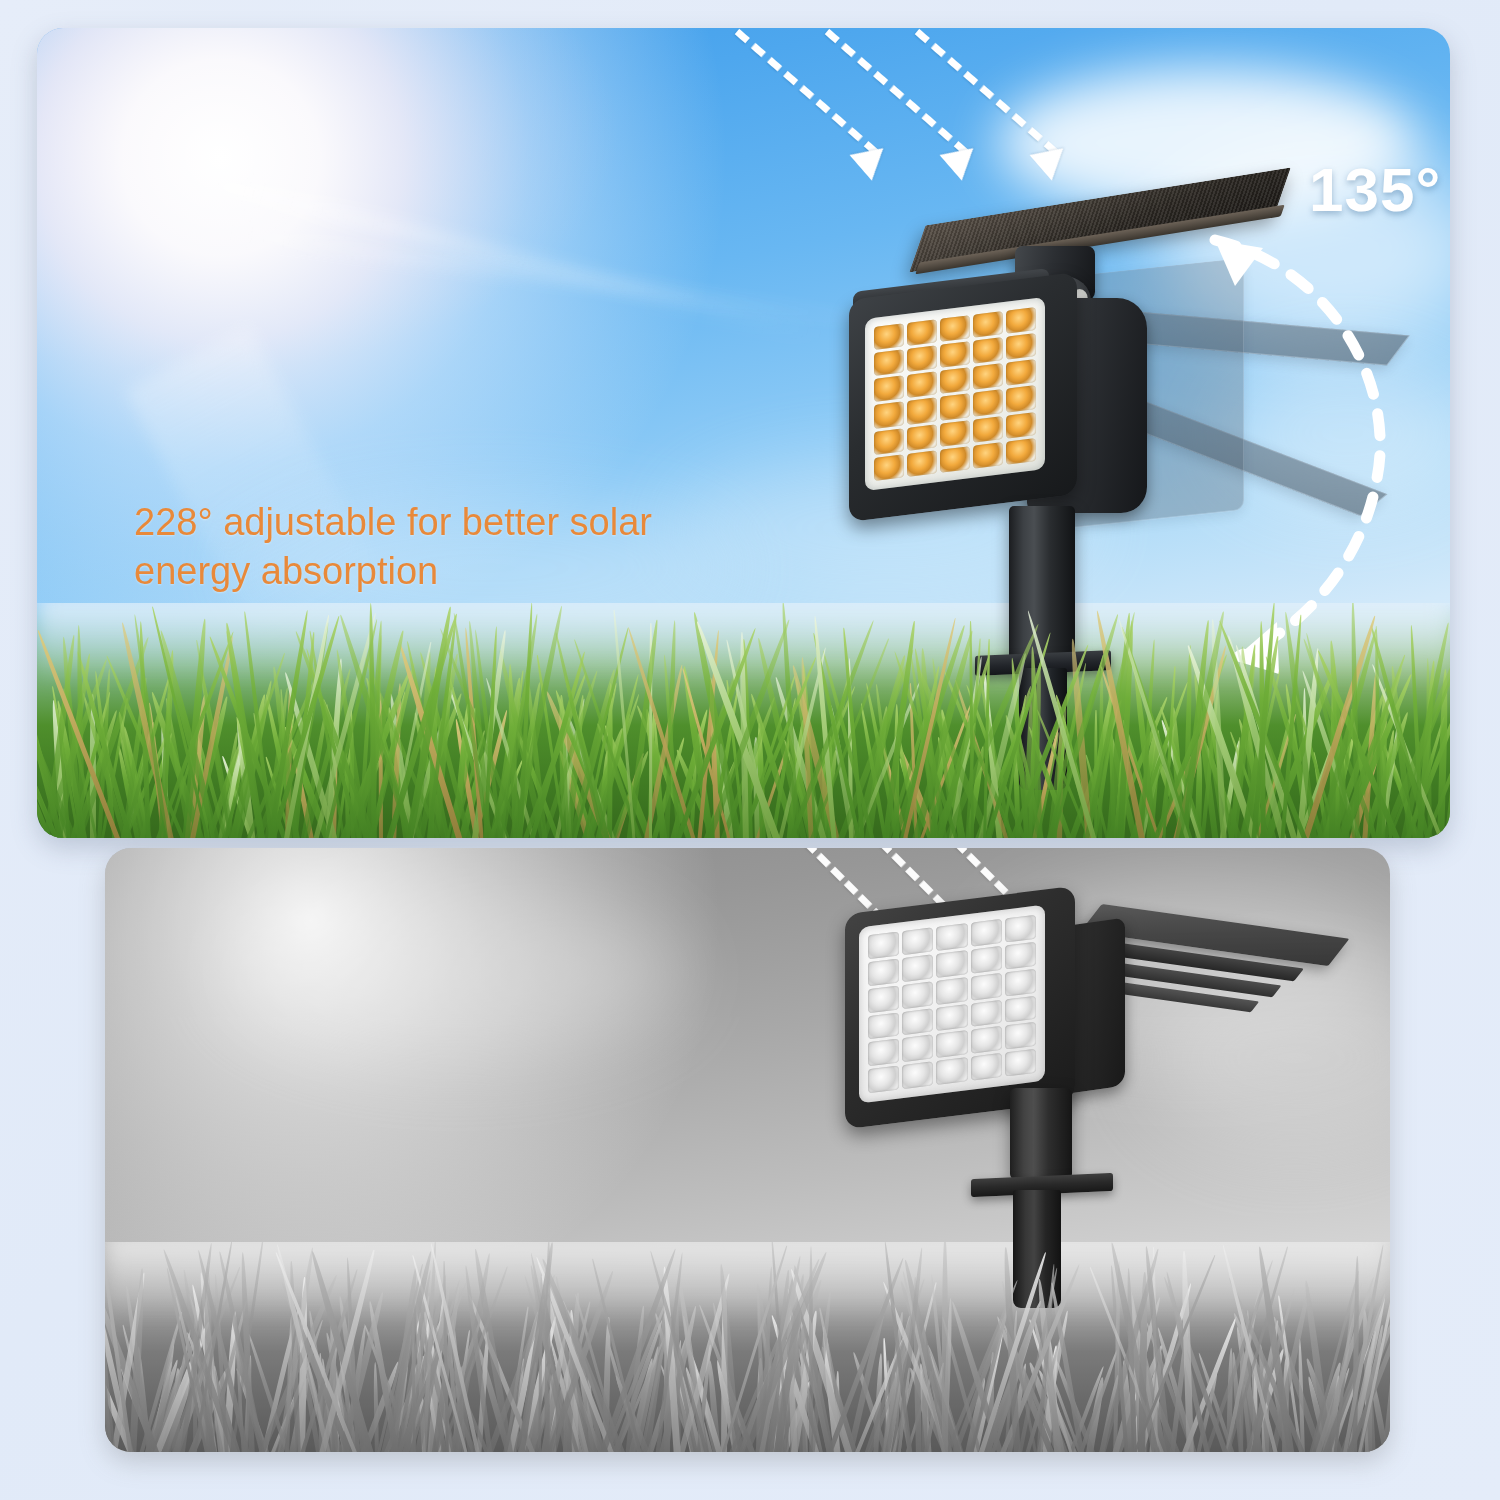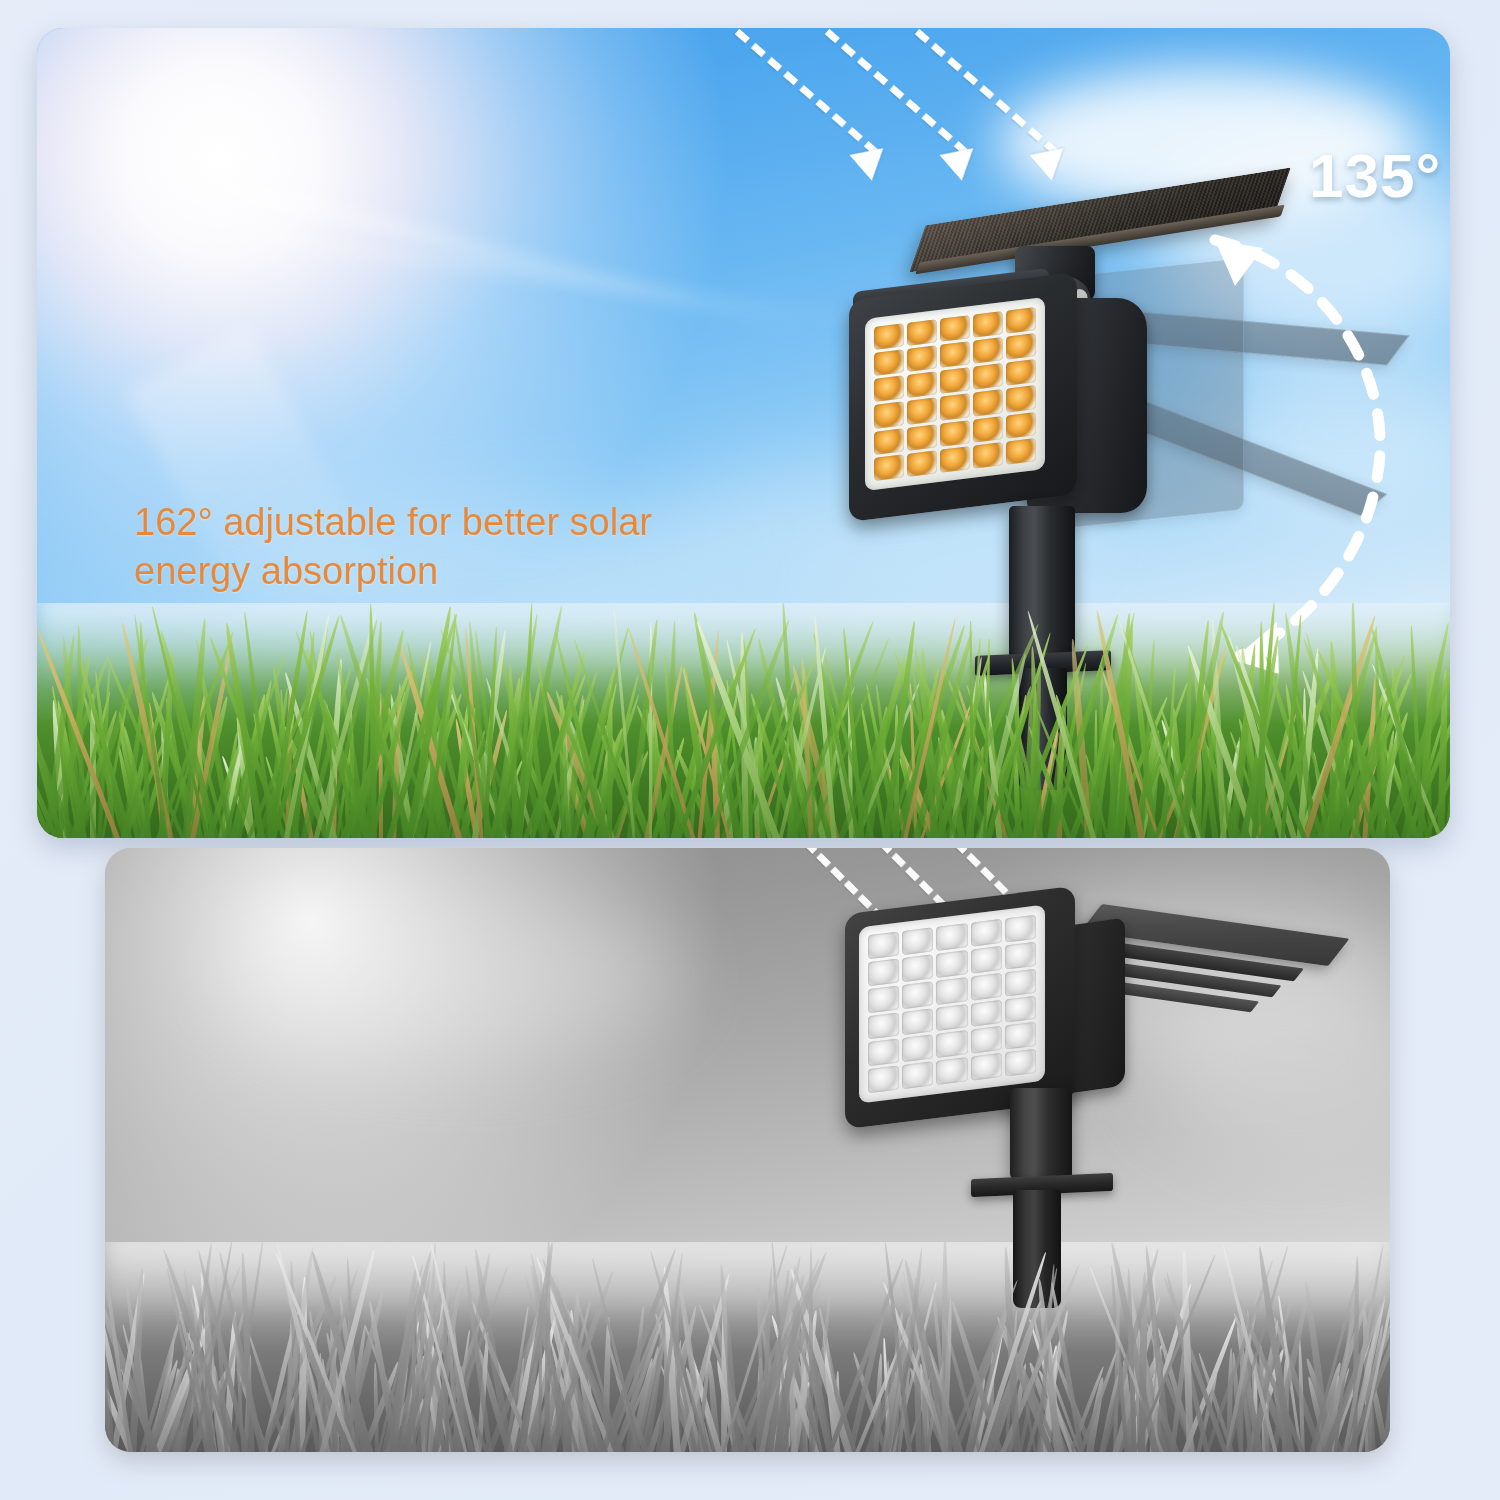--- a/index.html
+++ b/index.html
@@ -798,23 +798,23 @@
     <div class="flange" style="left:938px;top:625px;width:136px;height:20px;"></div>
     <div class="spike" style="left:982px;top:640px;width:48px;height:122px;border-radius:3px 3px 8px 8px;"></div>
 
     <div id="arc-wrap">
       <svg viewBox="0 0 320 520" width="320" height="520" aria-hidden="true">
         <path d="M 88 62 C 210 92, 268 210, 250 300 C 236 382, 178 450, 112 478" fill="none" stroke="#ffffff" stroke-width="11" stroke-linecap="round" stroke-dasharray="22 20"></path>
         <polygon points="88,62 136,70 108,108" fill="#ffffff"></polygon>
         <polygon points="106,482 150,444 152,496" fill="#ffffff"></polygon>
       </svg>
     </div>
-    <div class="deg-label" style="left:1272px;top:112px;">135°</div>
-
-    <div id="subhead-top">162° adjustable for better solar
+    <div class="deg-label" style="left:1272px;top:126px;">135°</div>
+
+    <div id="subhead-top">228° adjustable for better solar
 energy absorption</div>
   </div>
 
   <div class="card" id="card-bottom">
 
     <div class="sky sky-bottom"></div>
 
     <div class="cloud soft" style="left:880px;top:30px;width:420px;height:180px;opacity:.55;"></div>
     <div class="cloud soft" style="left:1040px;top:120px;width:300px;height:180px;opacity:.45;"></div>
     <div class="cloud soft" style="left:120px;top:40px;width:460px;height:170px;opacity:.45;"></div>

